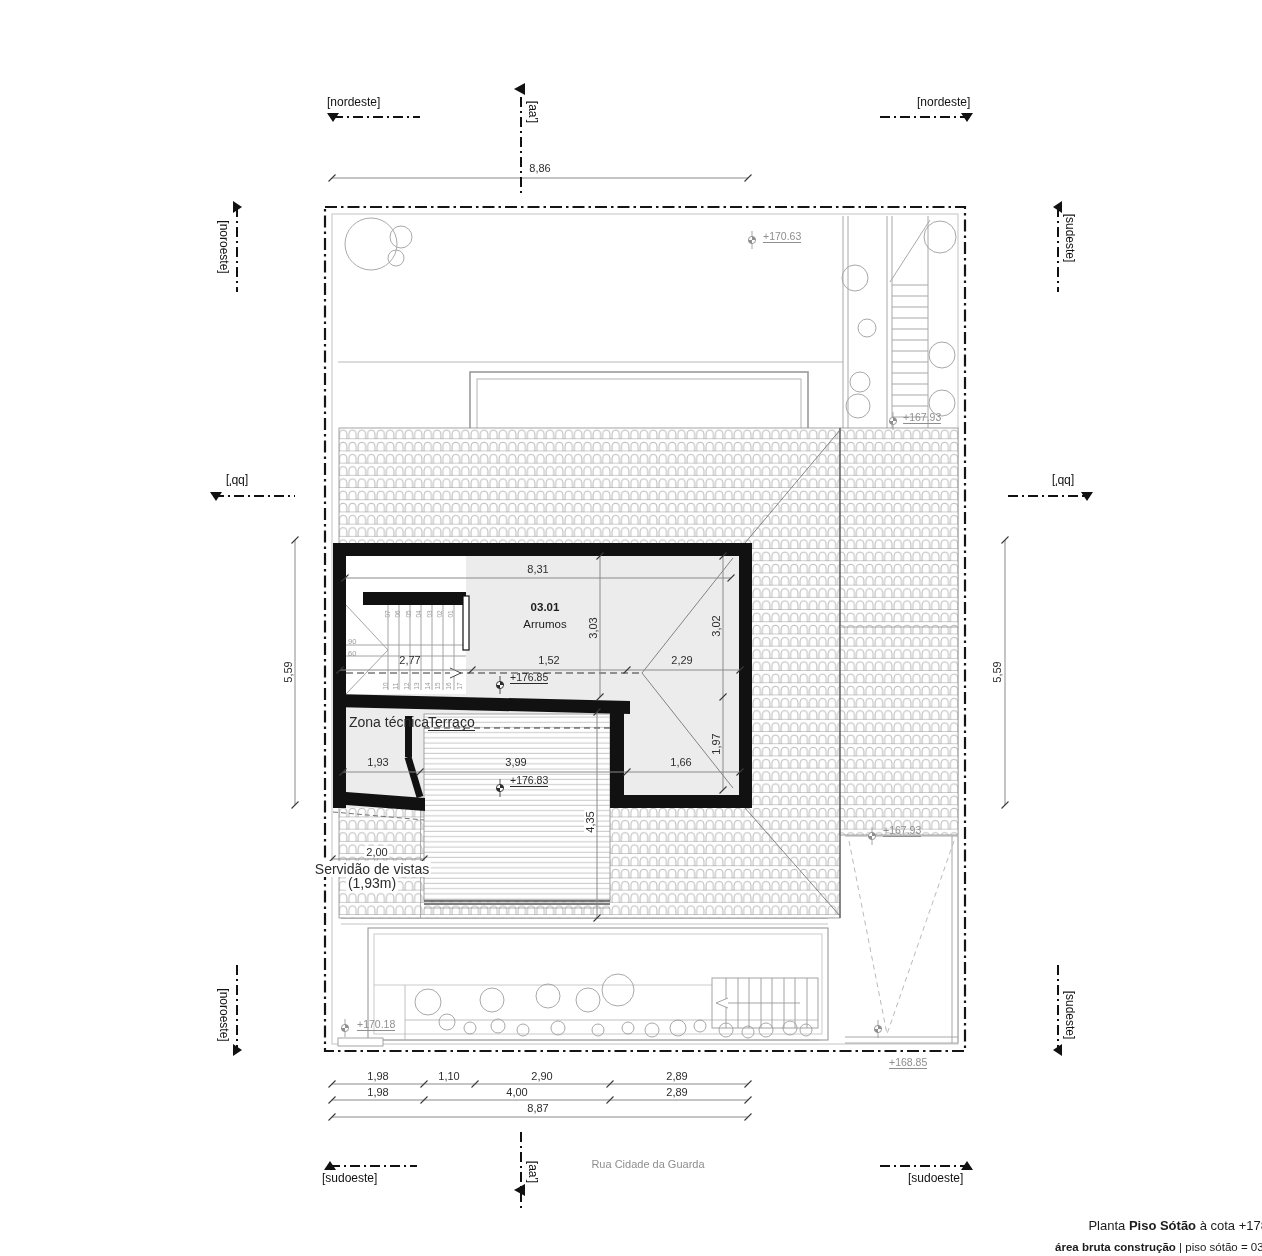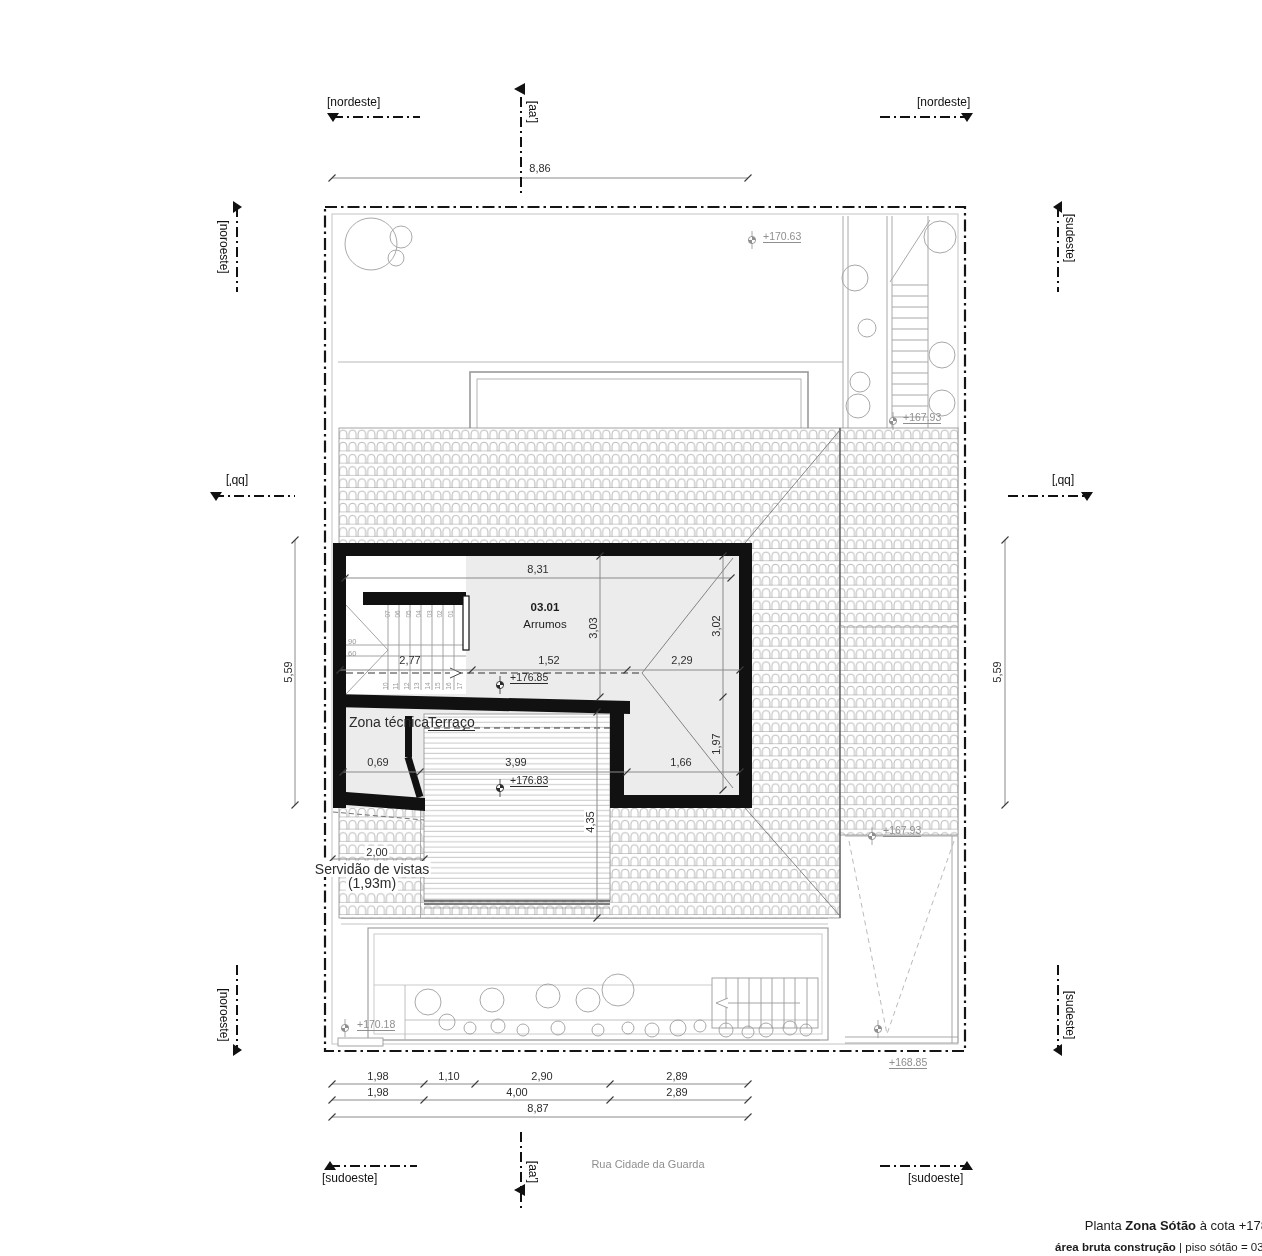--- a/index.html
+++ b/index.html
@@ -319,21 +319,21 @@
 
   <span class="lb" style="left:538px;top:569px">8,31</span>
   <span class="lb room b" style="left:545px;top:607px">03.01</span>
   <span class="lb room" style="left:545px;top:624px">Arrumos</span>
   <span class="lb rotm90" style="left:593px;top:628px">3,03</span>
   <span class="lb rotm90" style="left:716px;top:626px">3,02</span>
   <span class="lb" style="left:410px;top:660px">2,77</span>
   <span class="lb" style="left:549px;top:660px">1,52</span>
   <span class="lb" style="left:682px;top:660px">2,29</span>
   <span class="lb rotm90" style="left:716px;top:744px">1,97</span>
-  <span class="lb" style="left:378px;top:762px">0,69</span>
+  <span class="lb" style="left:378px;top:762px">1,93</span>
   <span class="lb" style="left:516px;top:762px">3,99</span>
   <span class="lb" style="left:681px;top:762px">1,66</span>
   <span class="lb rotm90 bgw" style="left:590px;top:822px">4,35</span>
   <span class="lb bgw" style="left:377px;top:852px">2,00</span>
 
   <span class="el small" style="left:349px;top:714px">Zona técnica</span>
   <span class="el small und" style="left:428px;top:714px">Terraço</span>
 
   <span class="lb small bgw" style="left:372px;top:869px">Servidão de vistas</span>
   <span class="lb small bgw" style="left:372px;top:883px">(1,93m)</span>
@@ -370,20 +370,20 @@
   <span class="lb" style="left:677px;top:1076px">2,89</span>
   <span class="lb" style="left:378px;top:1092px">1,98</span>
   <span class="lb" style="left:517px;top:1092px">4,00</span>
   <span class="lb" style="left:677px;top:1092px">2,89</span>
   <span class="lb" style="left:538px;top:1108px">8,87</span>
 
   <span class="lb gray" style="left:648px;top:1164px">Rua Cidade da Guarda</span>
 
   <div class="title1" style="right:-6px;top:1218px">
     <span>Planta</span>
-    <span class="b">Zona Sótão</span>
+    <span class="b">Piso Sótão</span>
     <span>à cota +178</span>
   </div>
   <div class="title2" style="right:-8px;top:1241px">
     <span class="b">área bruta construção</span>
     <span>| piso sótão = 031</span>
   </div>
 </div>
 
 </body></html>

